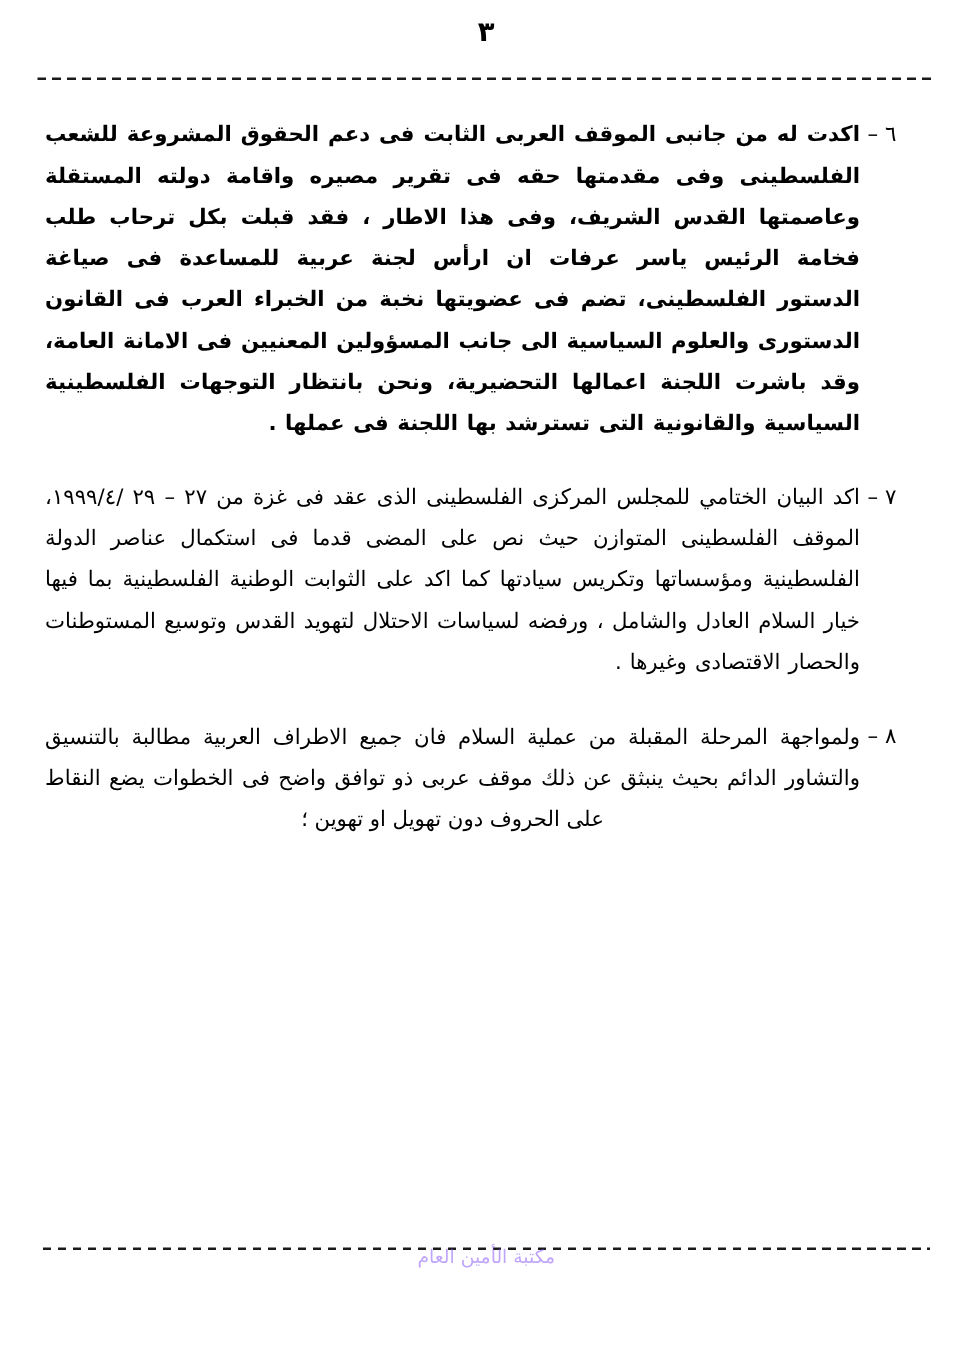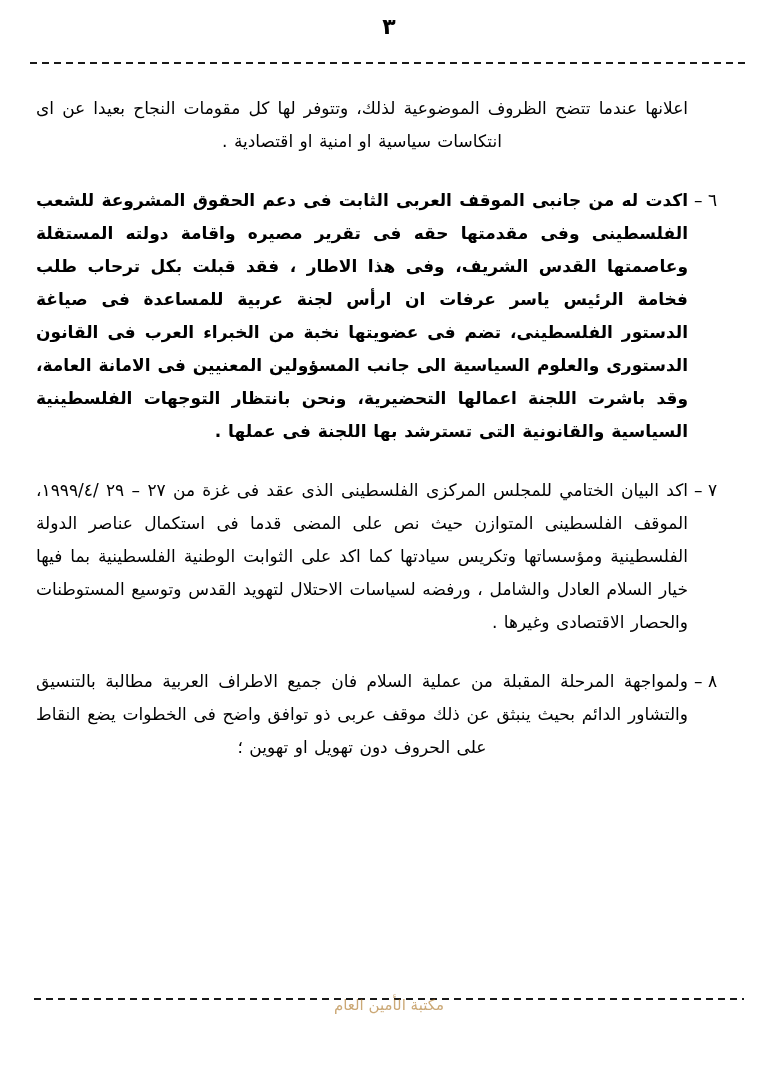--- a/index.html
+++ b/index.html
@@ -88,21 +88,21 @@
     word-spacing: 1px;
   }
 
   .para.no-marker .ptext {
     text-align-last: center;
   }
 
   .p1 .ptext { text-align-last: center; }
   .p2 .ptext { text-align-last: right; font-weight: bold; }
   .p3 .ptext { text-align-last: right; }
-  .p4 .ptext { text-align-last: center; }
+  .p4 .ptext { text-align-last: center; font-family: Liberation Serif, serif; }
 
   .rule-bottom {
     position: absolute;
     bottom: 92px;
     left: 34px;
     right: 34px;
     height: 2px;
     background-image: repeating-linear-gradient(
       to right,
       #1a1a1a 0px,
@@ -112,41 +112,37 @@
     );
   }
 
   .footer-mark {
     position: absolute;
     bottom: 78px;
     left: 0;
     right: 0;
     text-align: center;
     font-size: 15px;
-    color: #a16207;
+    color: #8b5cf6;
     letter-spacing: 1px;
     opacity: .55;
     font-family: "DejaVu Sans", "Liberation Sans", sans-serif;
   }
 </style>
 </head>
 <body>
 
 <div class="page">
 
   <div class="page-number">٣</div>
 
   <div class="rule-top"></div>
 
   <div class="body-area">
 
-    <div class="para p1 no-marker">
-      <div class="marker empty"></div>
-      <div class="ptext">اعلانها عندما تتضح الظروف الموضوعية لذلك، وتتوفر لها كل مقومات النجاح بعيدا عن اى انتكاسات سياسية او امنية او اقتصادية .</div>
-    </div>
 
     <div class="para p2">
       <div class="marker">٦ –</div>
       <div class="ptext">اكدت له من جانبى الموقف العربى الثابت فى دعم الحقوق المشروعة للشعب الفلسطينى وفى مقدمتها حقه فى تقرير مصيره واقامة دولته المستقلة وعاصمتها القدس الشريف، وفى هذا الاطار ، فقد قبلت بكل ترحاب طلب فخامة الرئيس ياسر عرفات ان ارأس لجنة عربية للمساعدة فى صياغة الدستور الفلسطينى، تضم فى عضويتها نخبة من الخبراء العرب فى القانون الدستورى والعلوم السياسية الى جانب المسؤولين المعنيين فى الامانة العامة، وقد باشرت اللجنة اعمالها التحضيرية، ونحن بانتظار التوجهات الفلسطينية السياسية والقانونية التى تسترشد بها اللجنة فى عملها .</div>
     </div>
 
     <div class="para p3">
       <div class="marker">٧ –</div>
       <div class="ptext">اكد البيان الختامي للمجلس المركزى الفلسطينى الذى عقد فى غزة من ٢٧ – ٢٩ ‏/٤/‏١٩٩٩، الموقف الفلسطينى المتوازن حيث نص على المضى قدما فى استكمال عناصر الدولة الفلسطينية ومؤسساتها وتكريس سيادتها كما اكد على الثوابت الوطنية الفلسطينية بما فيها خيار السلام العادل والشامل ، ورفضه لسياسات الاحتلال لتهويد القدس وتوسيع المستوطنات والحصار الاقتصادى وغيرها .</div>
     </div>

